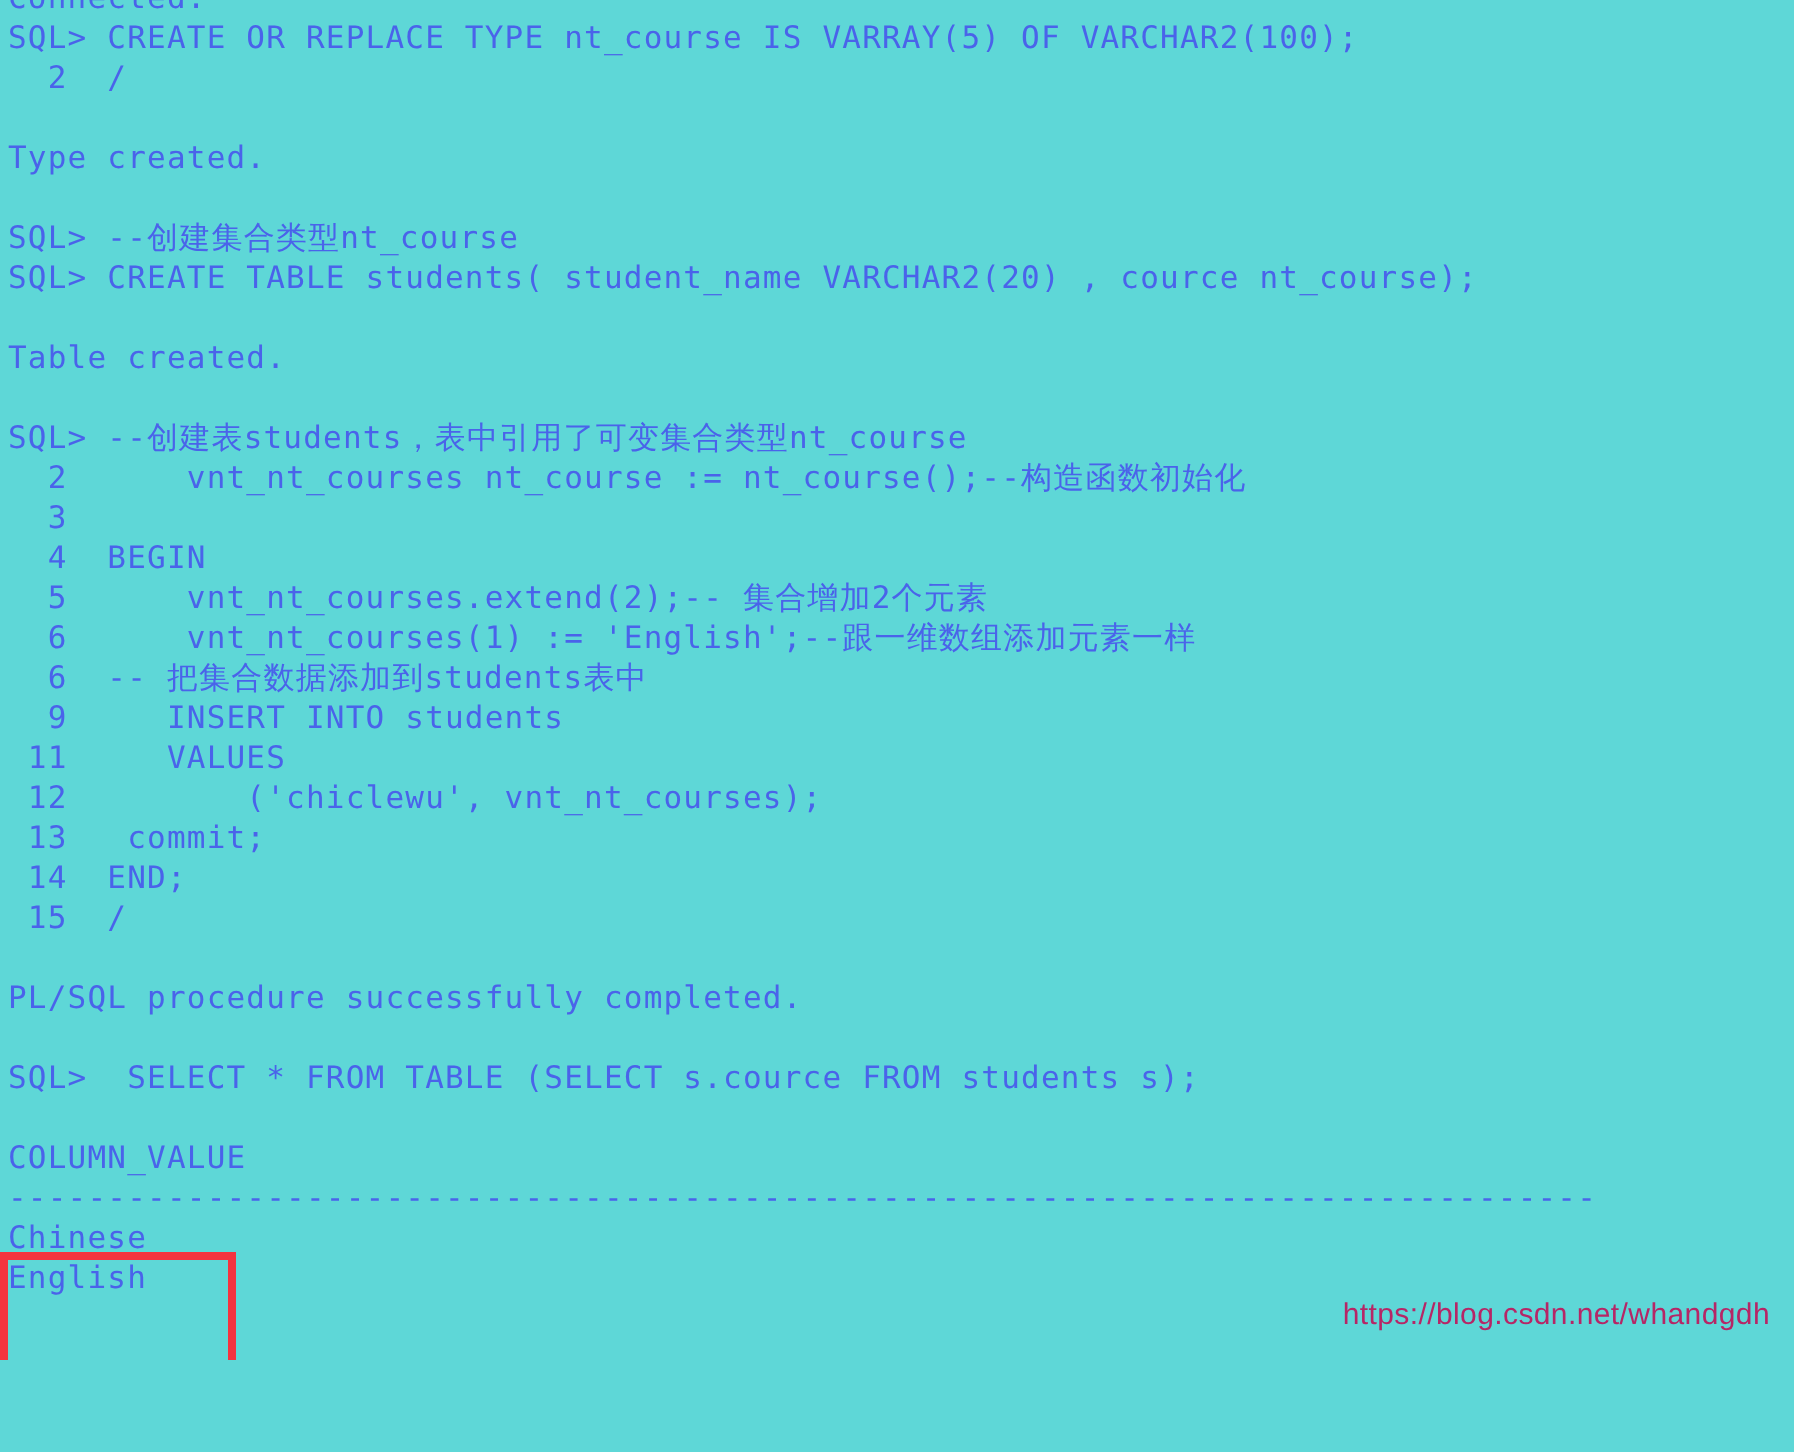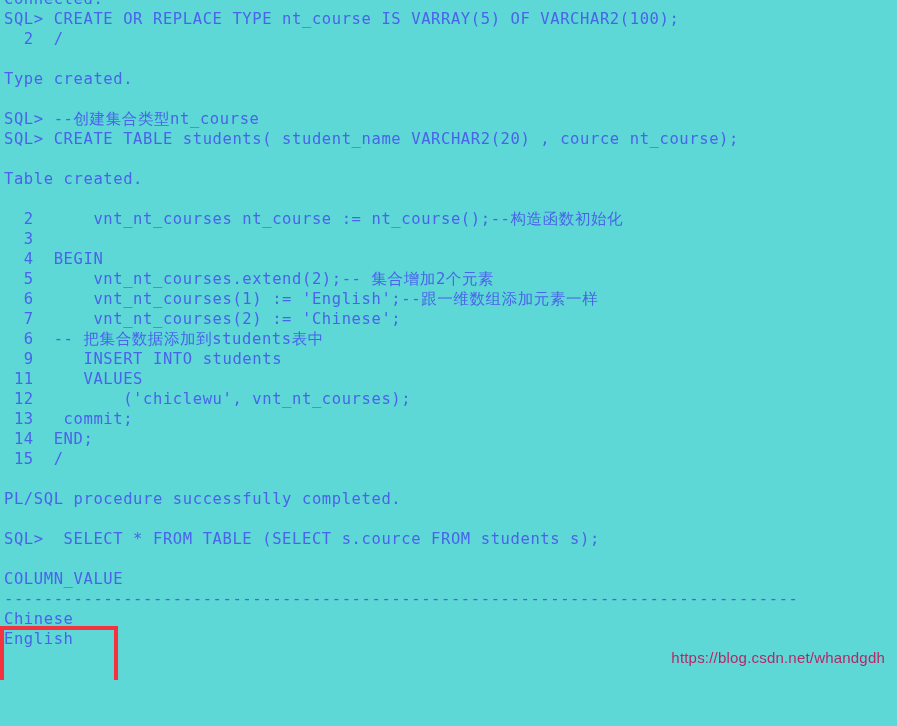--- a/index.html
+++ b/index.html
@@ -82,26 +82,26 @@
       <span class="line">SQL&gt; CREATE OR REPLACE TYPE nt_course IS VARRAY(5) OF VARCHAR2(100);</span>
       <span class="line">  2  /</span>
       <span class="line blank"></span>
       <span class="line">Type created.</span>
       <span class="line blank"></span>
       <span class="line">SQL&gt; --创建集合类型nt_course</span>
       <span class="line">SQL&gt; CREATE TABLE students( student_name VARCHAR2(20) , cource nt_course);</span>
       <span class="line blank"></span>
       <span class="line">Table created.</span>
       <span class="line blank"></span>
+      <span class="line">SQL&gt; --创建表students，表中引用了可变集合类型nt_course</span>
       <span class="line">  2      vnt_nt_courses nt_course := nt_course();--构造函数初始化</span>
       <span class="line">  3</span>
       <span class="line">  4  BEGIN</span>
       <span class="line">  5      vnt_nt_courses.extend(2);-- 集合增加2个元素</span>
       <span class="line">  6      vnt_nt_courses(1) := 'English';--跟一维数组添加元素一样</span>
-      <span class="line">  7      vnt_nt_courses(2) := 'Chinese';</span>
       <span class="line">  6  -- 把集合数据添加到students表中</span>
       <span class="line">  9     INSERT INTO students</span>
       <span class="line"> 11     VALUES</span>
       <span class="line"> 12         ('chiclewu', vnt_nt_courses);</span>
       <span class="line"> 13   commit;</span>
       <span class="line"> 14  END;</span>
       <span class="line"> 15  /</span>
       <span class="line blank"></span>
       <span class="line">PL/SQL procedure successfully completed.</span>
       <span class="line blank"></span>

